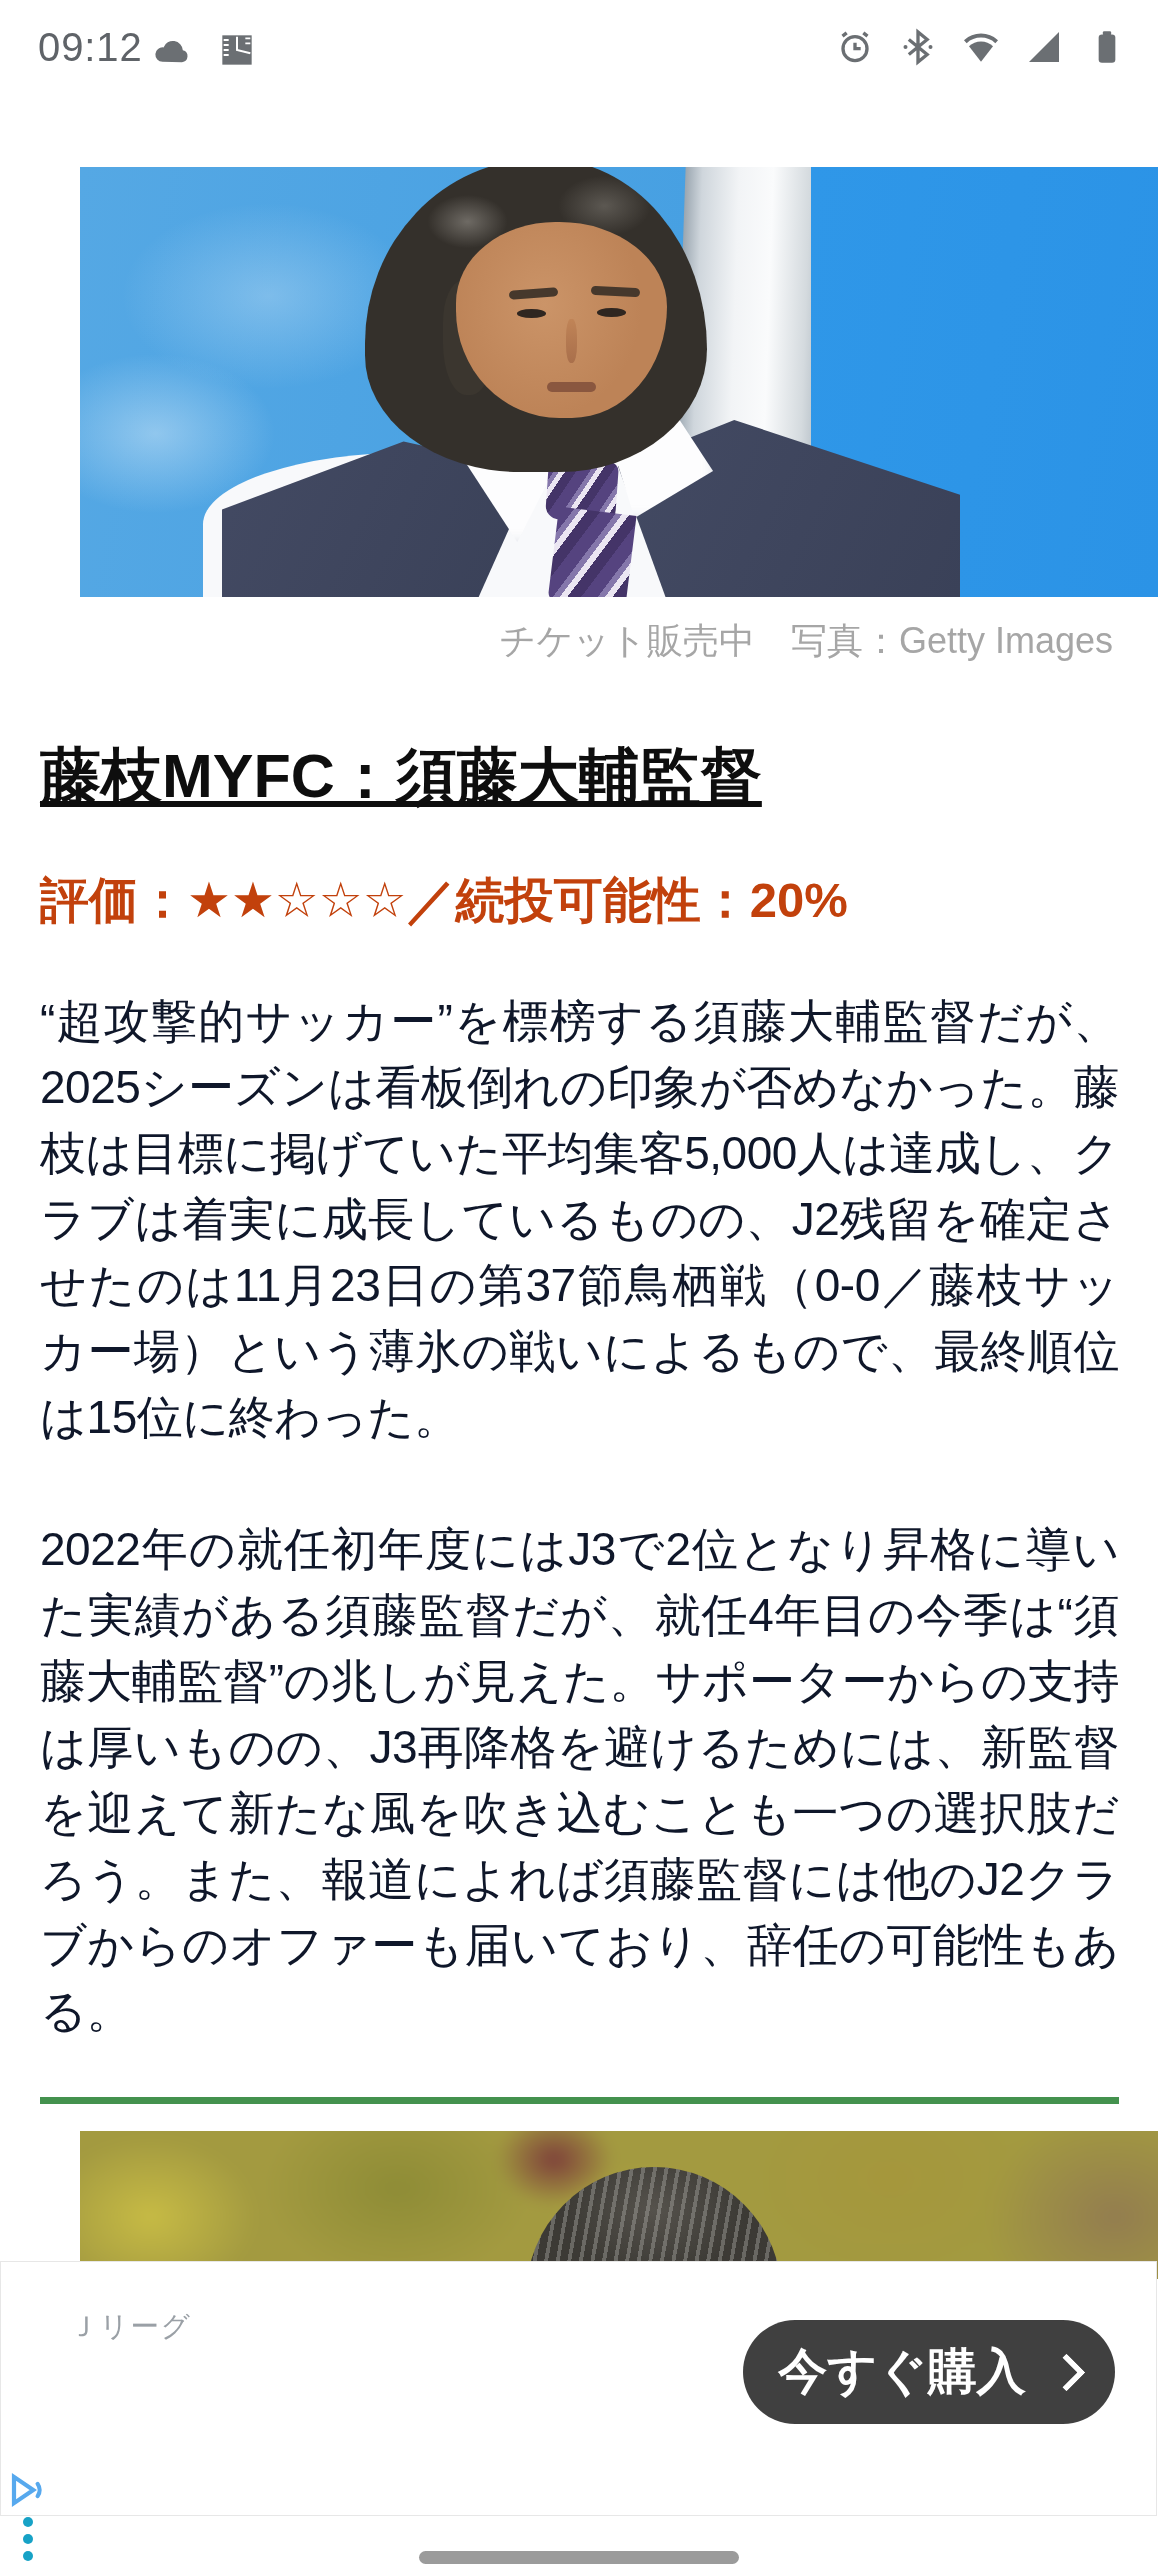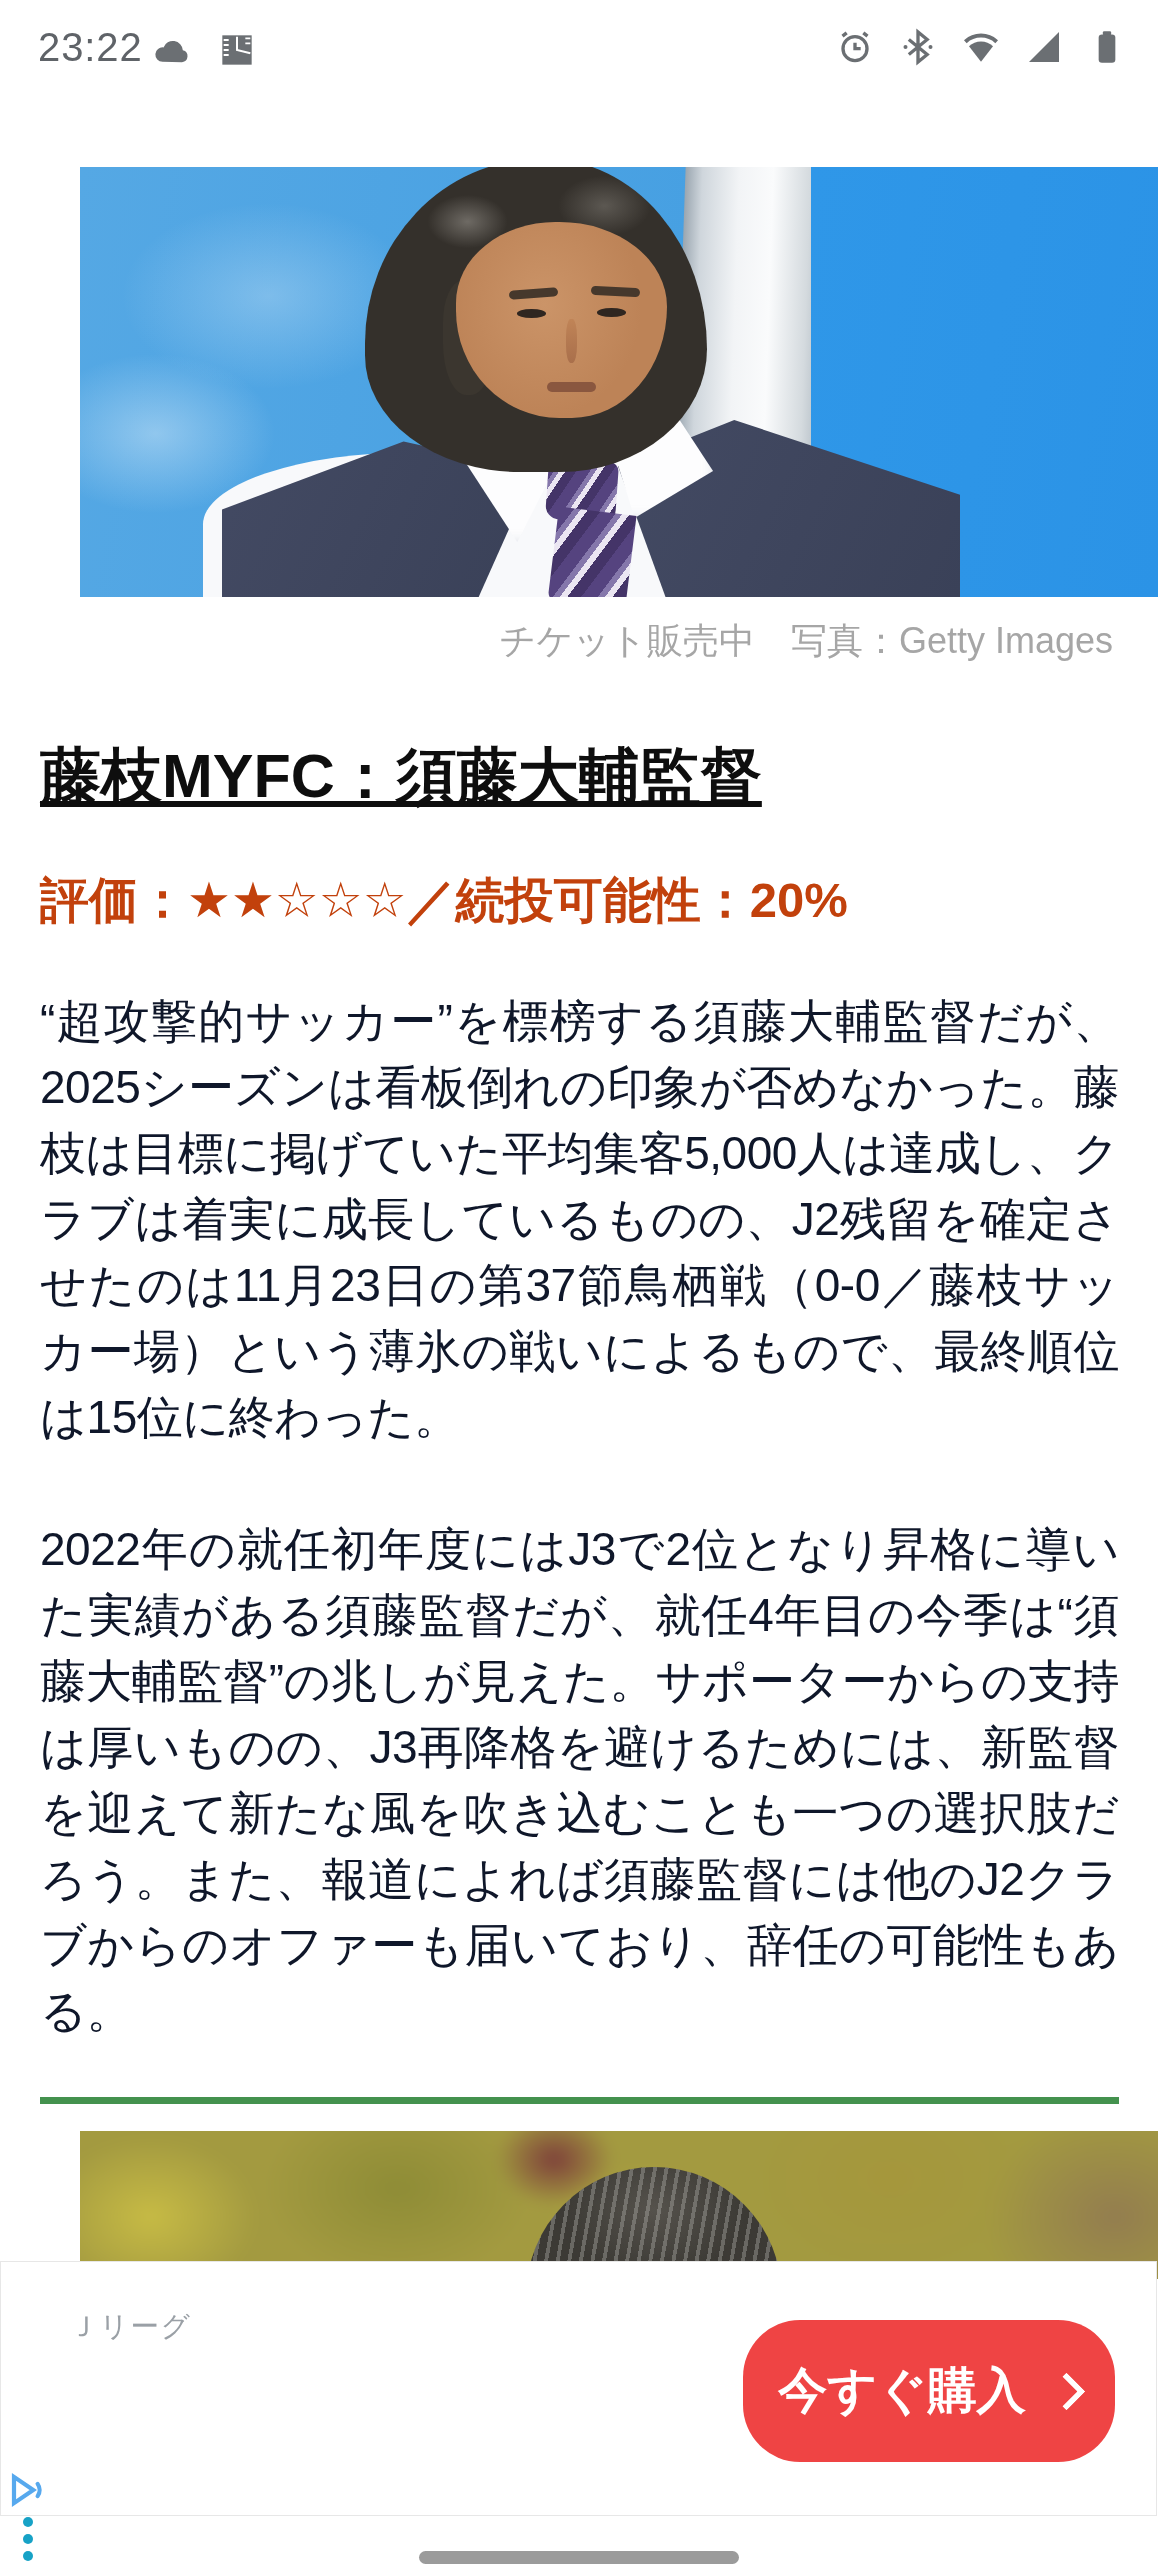--- a/index.html
+++ b/index.html
@@ -88,38 +88,38 @@
       repeating-linear-gradient(100deg, rgba(190,190,185,.35) 0 3.8px, rgba(190,190,185,0) 3.8px 11.4px),
       radial-gradient(114px 85px at 50% 20%, #55524c, #3c3a35 80%);
     border-radius:50% 50% 40% 40% / 62% 62% 38% 38%;}
 
   
   .ad-card{left:0;top:2261px;width:1155px;height:253px;background:#fff;
     border:1.9px solid #e7e7e7;}
   .ad-advertiser{left:68px;top:30px;font-size:28.5px;color:#9aa0a6;letter-spacing:1.9px;margin-top:16px;}
   .ad-headline{left:55px;top:70px;width:627px;font-size:57px;line-height:89px;
     font-weight:600;color:#3c4043;}
-  .ad-cta{left:742px;top:58px;width:372px;height:142px;border-radius:57px;background:#ef4444;
+  .ad-cta{left:742px;top:58px;width:372px;height:104px;border-radius:57px;background:#404040;
     display:flex;align-items:center;justify-content:center;gap:27px;cursor:pointer;}
   .ad-cta .label{color:#fff;font-size:49px;font-weight:600;}
   .chev{width:21px;height:21px;border-top:6.6px solid #fff;border-right:6.6px solid #fff;
     transform:rotate(45deg);border-radius:1.9px;}
   .adchoices{left:5.7px;top:207px;width:42px;height:42px;}
   .adchoices svg{width:100%;height:100%;}
   .ad-dots{left:23px;top:2517px;width:11.4px;}
   .ad-dots span{display:block;width:10.4px;height:10.4px;border-radius:50%;background:#17a2c6;margin:0 0 6.6px 0;}
 
   
   .home-bar{left:419px;top:2551px;width:320px;height:13.3px;border-radius:6.6px;background:#9b9b9b;}
 </style>
 </head>
 <body>
 
 <div class="abs status-bar">
-  <div class="abs sb-time">23:22</div>
+  <div class="abs sb-time">09:12</div>
   <div class="abs sb-left-icons">
     <span class="sb-icon">
       <svg viewBox="0 0 24 24" fill="#6b6f73">
           <path d="M6.3 19a4.3 4.3 0 1 1 .6-8.56A6 6 0 0 1 18.5 12.2 3.6 3.6 0 0 1 18 19.3z"></path>
         </svg>
     </span>
     <span class="sb-icon">
       <svg viewBox="0 0 24 24" stroke="#6b6f73" stroke-width="1.6" fill="#6b6f73">
         <rect x="4" y="4" width="16" height="16" fill="#6b6f73"></rect>
         <path d="M4 6h3M4 9h3M4 12h3M4 15h3M17 5h3M17 8h3" stroke="#fff" stroke-width="1.1"></path>

